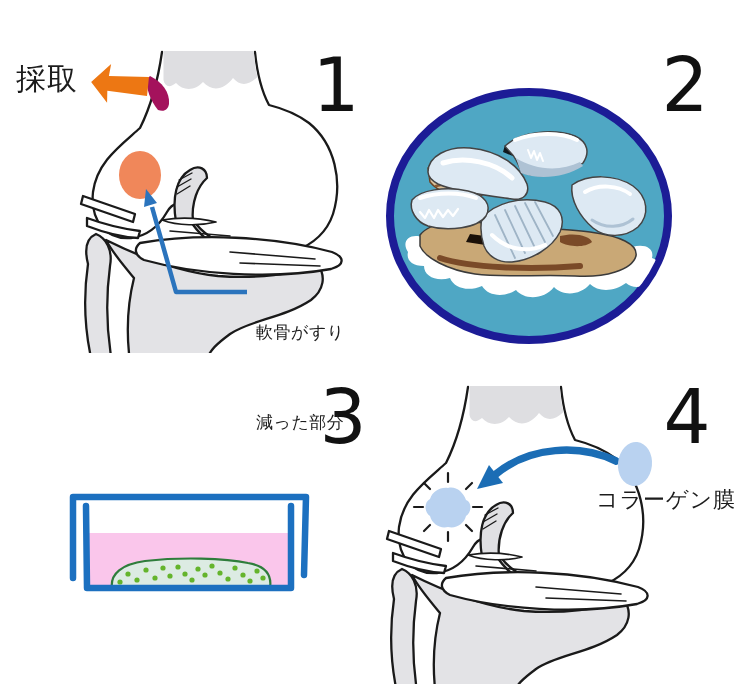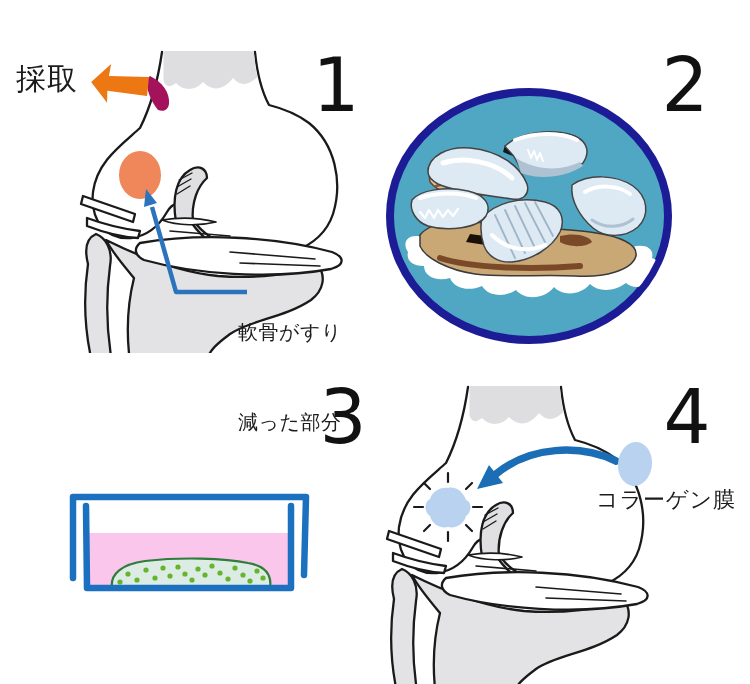--- a/index.html
+++ b/index.html
@@ -11,21 +11,21 @@
   .lbl{position:absolute;white-space:pre;line-height:1.0;}
   .step-num{
     position:absolute;width:52px;text-align:center;
     font-size:74px;font-weight:500;color:#111;letter-spacing:0;
   }
   .num-1{left:310px;top:42px;}
   .num-2{left:659px;top:42px;}
   .num-3{left:317px;top:374px;}
   .num-4{left:661px;top:374px;}
   .harvest{left:16px;top:64px;font-size:30px;letter-spacing:1px;}
-  .worn{left:238px;top:257px;font-size:20px;line-height:30px;letter-spacing:0.5px;}
+  .worn{left:256px;top:257px;font-size:17px;line-height:30px;letter-spacing:0.5px;}
   .membrane{left:596px;top:489px;font-size:22px;letter-spacing:1px;text-align:right;}
 </style>
 </head>
 <body>
 
 <div class="stage">
 
   <svg width="750" height="684" viewBox="0 0 750 684">
     <defs>
       <clipPath id="clip-p1">

